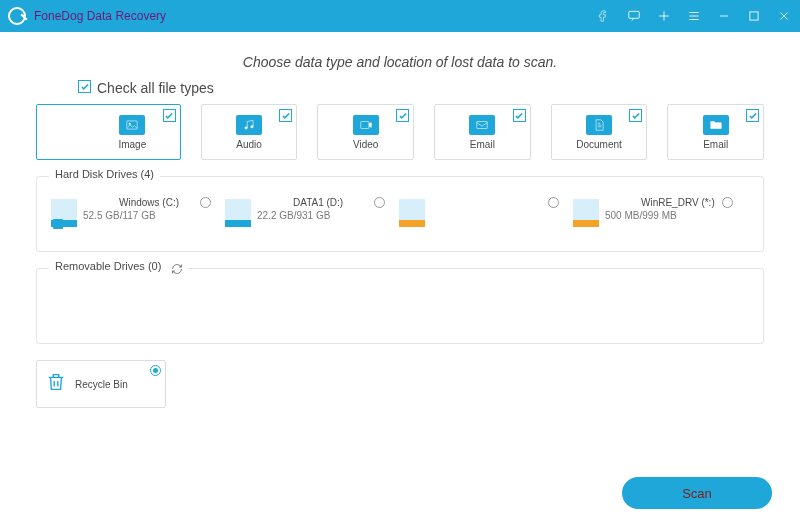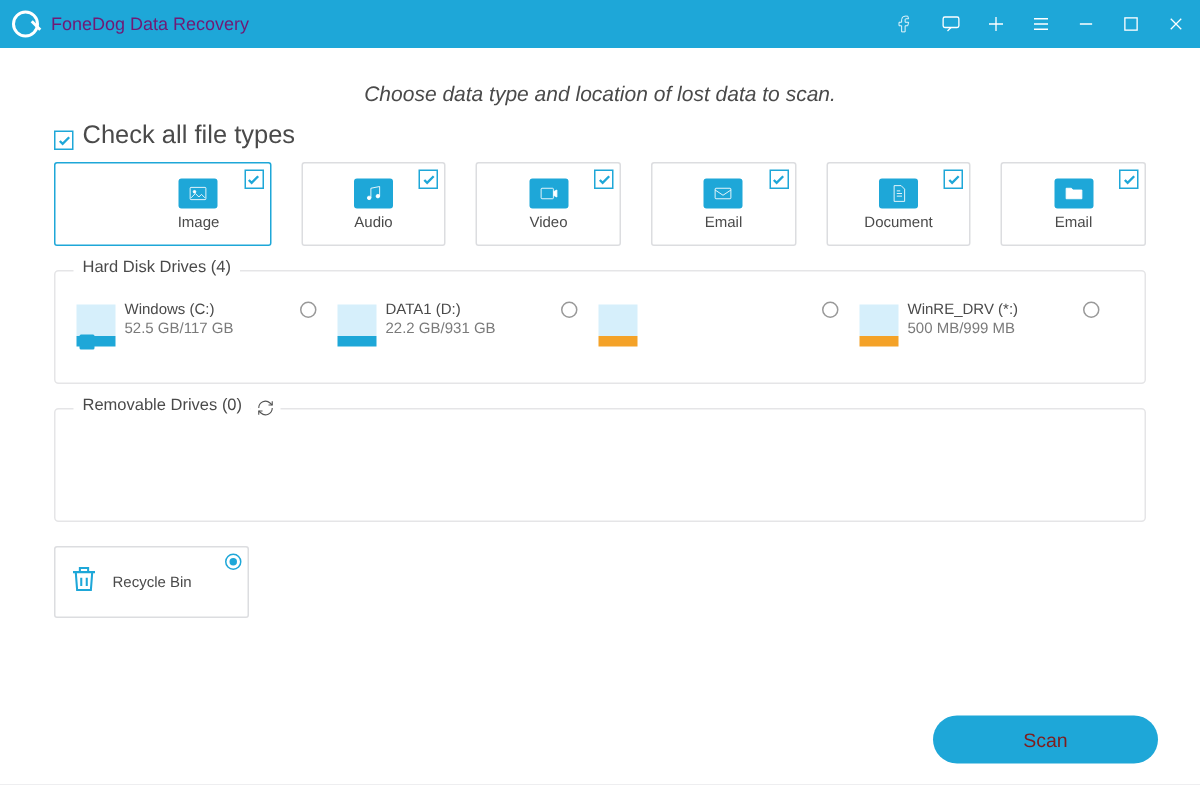--- a/index.html
+++ b/index.html
@@ -21,21 +21,21 @@
   .logo-circle{width:18px;height:18px;border:2px solid #fff;border-radius:50%;position:relative;}
   .logo-circle::after{content:"";position:absolute;right:-4px;top:50%;width:8px;height:2px;background:#fff;transform:rotate(45deg);}
   .titlebar-right{display:flex;gap:14px;}
   .tb-icon{width:16px;height:16px;display:flex;align-items:center;justify-content:center;cursor:pointer;}
   .tb-icon svg{width:14px;height:14px;stroke:#fff;stroke-width:1.5;fill:none;}
 
   
   .content{padding:14px 36px 8px 36px;}
   .instruction{text-align:center;font-size:14px;color:var(--text-dark);margin:8px 0 10px 0;font-weight:500;font-style:italic;}
 
-  .check-all{display:flex;align-items:flex-end;gap:6px;font-size:17px;color:var(--text-dark);margin-bottom:8px;}
+  .check-all{display:flex;align-items:flex-start;gap:6px;font-size:14px;color:var(--text-dark);margin-bottom:8px;margin-left:42px;}
   .cbx{width:13px;height:13px;border:1.5px solid var(--brand);display:flex;align-items:center;justify-content:center;cursor:pointer;background:#fff;}
   .cbx svg{width:10px;height:10px;stroke:var(--brand);stroke-width:2.5;fill:none;}
 
   
   .type-row{display:flex;gap:20px;}
   .type-card{flex:1;position:relative;border:1px solid var(--border);border-radius:2px;height:56px;display:flex;flex-direction:column;align-items:center;justify-content:center;gap:4px;cursor:pointer;}
   .type-card.active{border-color:var(--brand);background:#fff;padding-left:48px;}
   .type-card .mini-cbx{position:absolute;top:4px;right:4px;}
   .type-icon{width:26px;height:20px;background:var(--brand);border-radius:2px;display:flex;align-items:center;justify-content:center;}
   .type-icon svg{width:14px;height:14px;fill:#fff;stroke:#fff;}
@@ -50,21 +50,21 @@
   
   .drive-row{display:flex;gap:6px;min-height:48px;}
   .drive{flex:1;display:flex;gap:6px;position:relative;padding:4px;}
   .radio{position:absolute;top:4px;right:4px;width:11px;height:11px;border:1.5px solid #999;border-radius:50%;cursor:pointer;}
   .radio.sel::after{content:"";position:absolute;inset:2px;background:var(--brand);border-radius:50%;}
   .drive-icon{width:26px;height:28px;position:relative;margin-top:2px;}
   .drive-icon .bar{position:absolute;bottom:0;left:0;right:0;height:7px;}
   .drive-icon .fill{position:absolute;top:0;left:0;right:0;bottom:7px;background:#d6effb;}
   .drive-icon .badge{position:absolute;left:2px;bottom:-2px;width:10px;height:10px;background:var(--brand);border-radius:1px;}
   .drive-info{display:flex;flex-direction:column;gap:2px;}
-  .drive-name{font-size:10px;color:var(--text-dark);}
+  .drive-name{font-size:10px;color:var(--text-dark);margin-left:36px;}
   .drive-size{font-size:10px;color:var(--text-light);}
 
   
   .recycle-card{width:130px;height:48px;border:1px solid var(--border);border-radius:2px;display:flex;align-items:center;gap:8px;padding:6px 8px;margin-top:16px;position:relative;}
   .recycle-card .radio{border-color:var(--brand);}
   .trash-icon svg{width:22px;height:22px;stroke:var(--brand);stroke-width:1.5;fill:none;}
   .recycle-label{font-size:10px;color:var(--text-dark);}
 
   
   .scan-btn{position:absolute;right:28px;bottom:14px;width:150px;height:32px;background:var(--scan);color:#7f1d1d;border:none;border-radius:16px;font-size:13px;cursor:pointer;}

